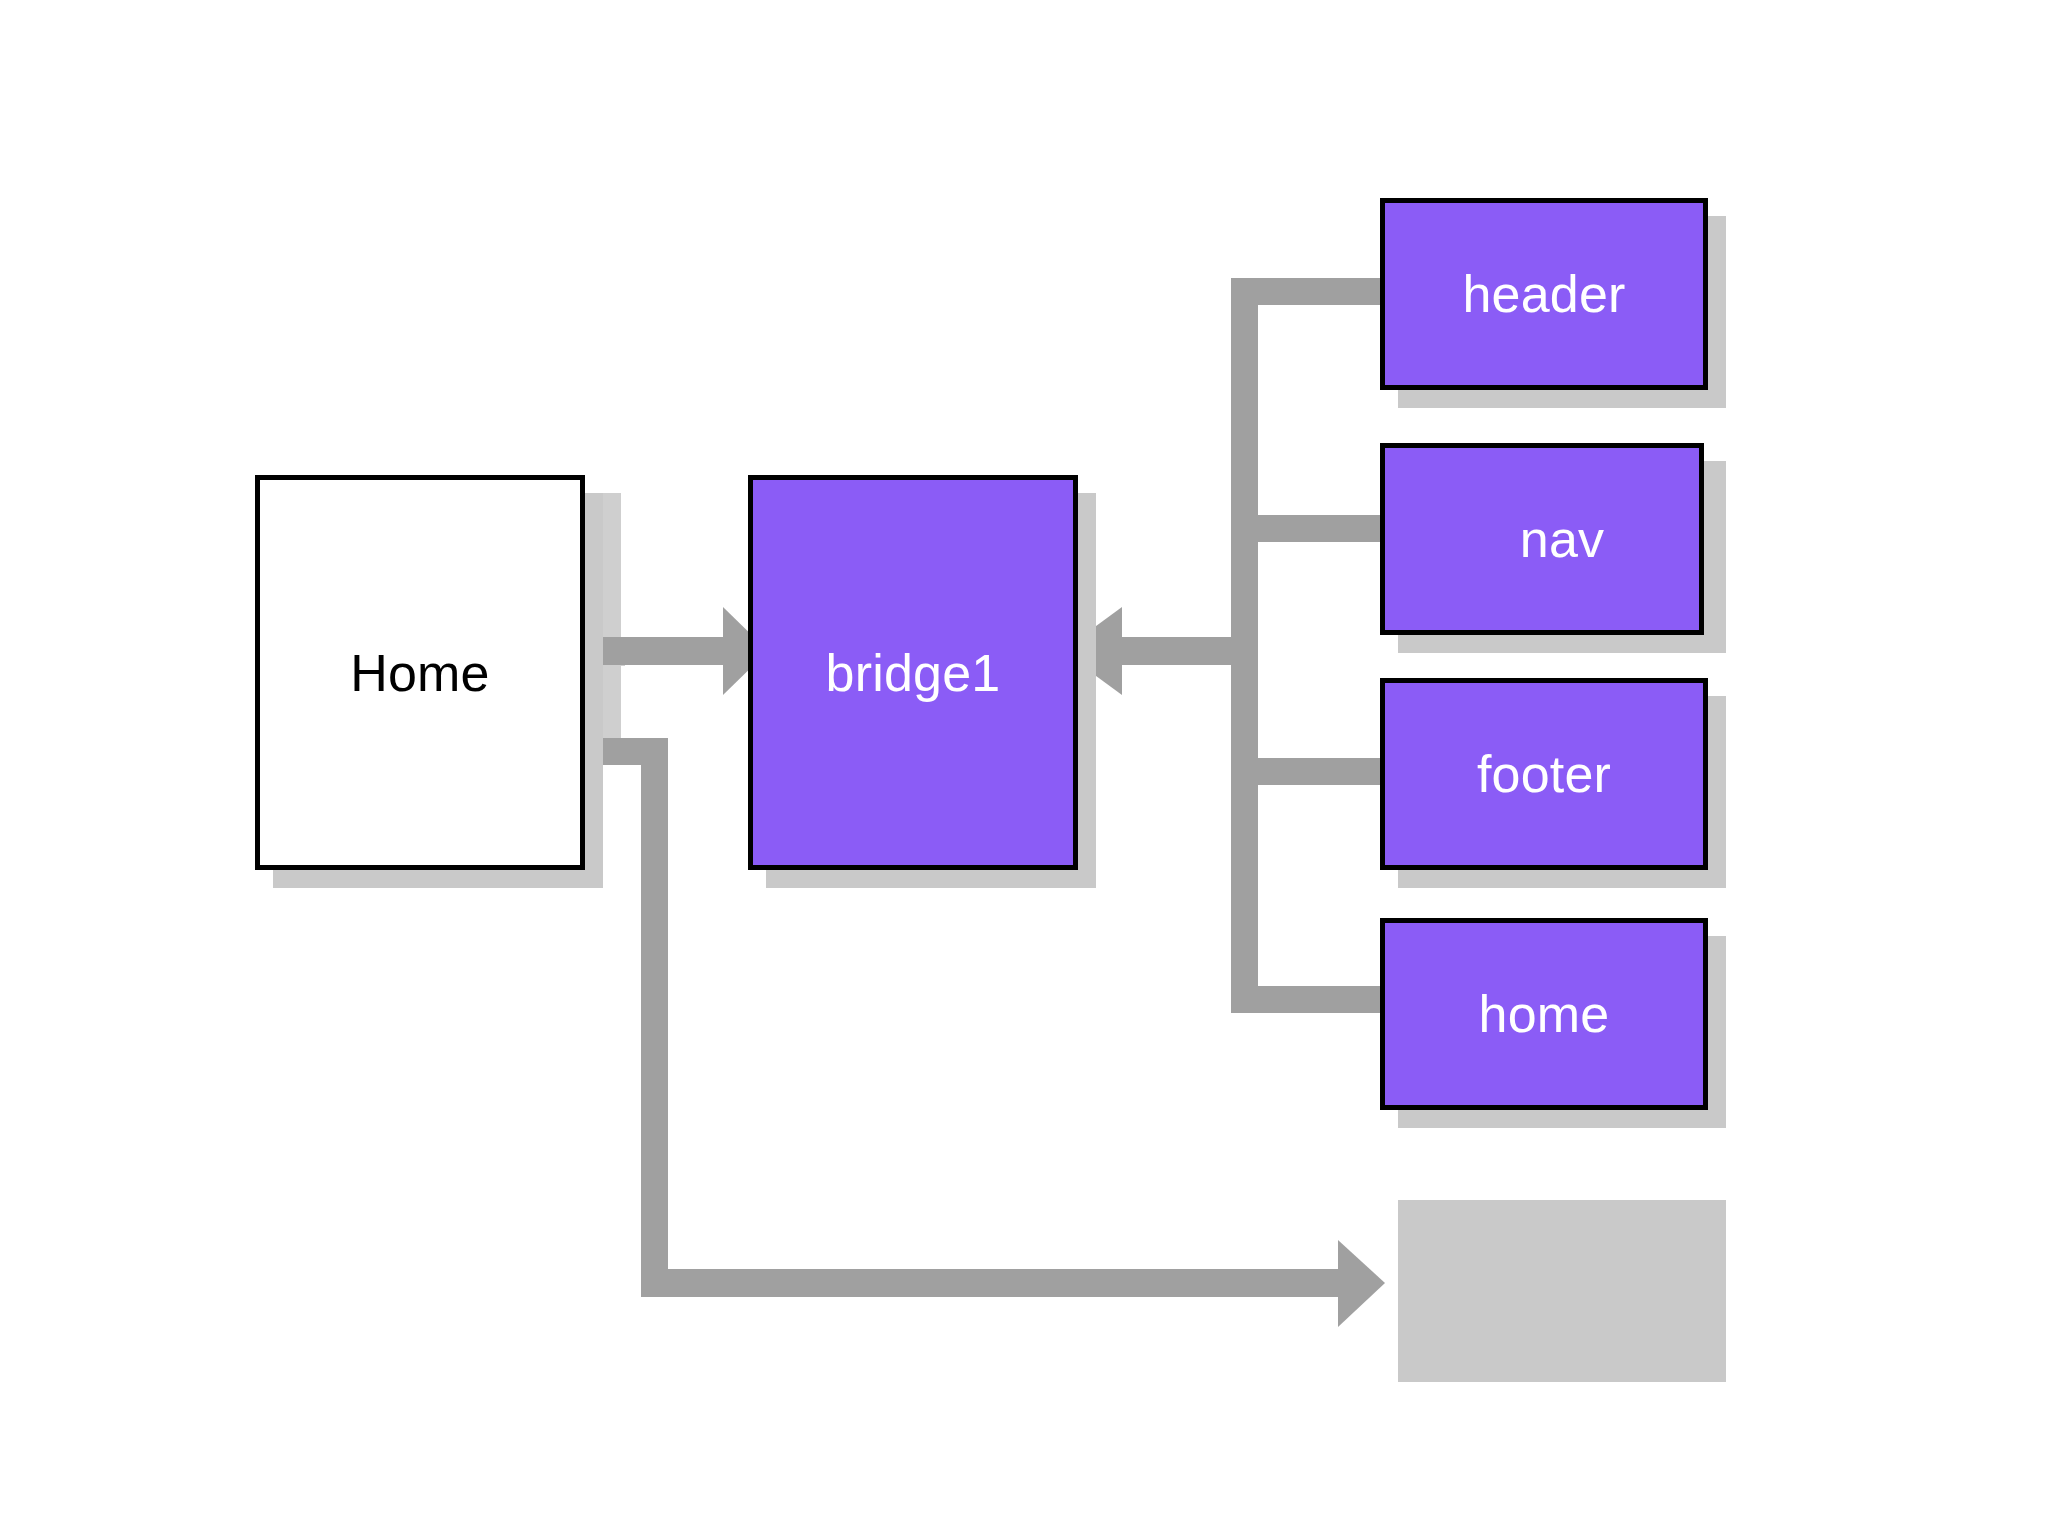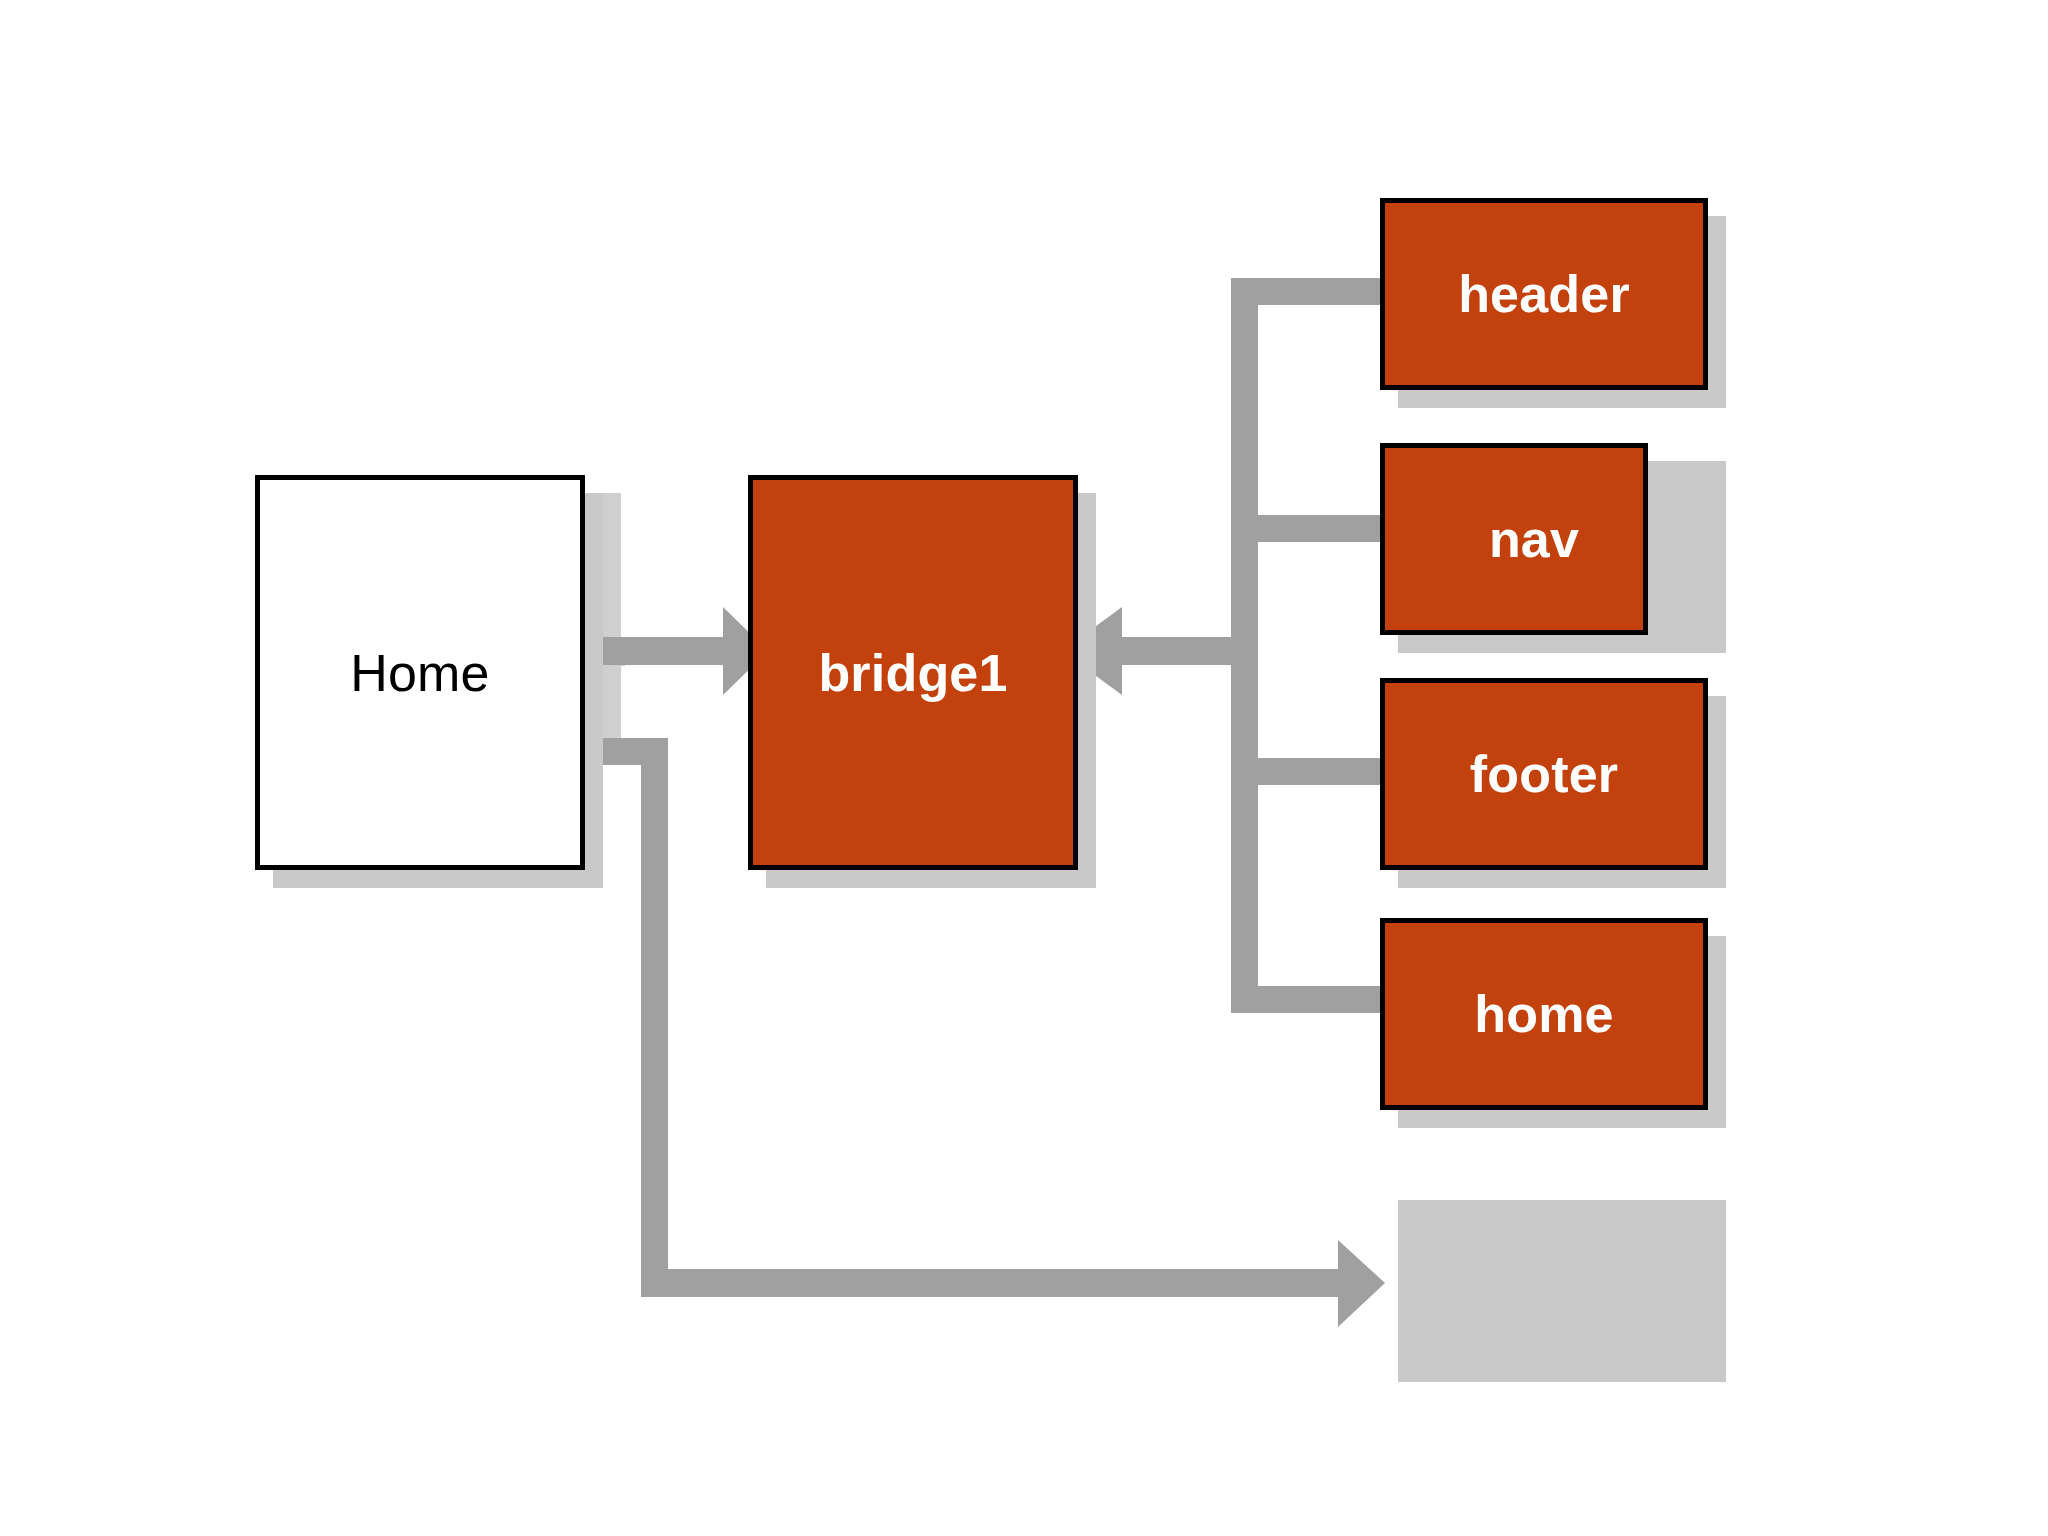--- a/index.html
+++ b/index.html
@@ -33,22 +33,21 @@
     justify-content: center;
     z-index: 3;
   }
   .node .label {
     font-size: 52px;
     line-height: 1;
     letter-spacing: 0.2px;
     white-space: nowrap;
   }
   .node-blue {
-    background: #c2410c;
-    font-weight: bold;
+    background: #8b5cf6;
   }
   .node-blue .label {
     color: #ffffff;
   }
   .node-white {
     background: #ffffff;
   }
   .node-white .label {
     color: #000000;
   }
@@ -108,21 +107,21 @@
   </div>
 
   <div class="node node-blue" style="left:748px; top:475px; width:330px; height:395px;">
     <span class="label">bridge1</span>
   </div>
 
   <div class="node node-blue" style="left:1380px; top:198px; width:328px; height:192px;">
     <span class="label">header</span>
   </div>
 
-  <div class="node node-blue" style="left:1380px; top:443px; width:268px; height:192px;padding-left:40px;">
+  <div class="node node-blue" style="left:1380px; top:443px; width:324px; height:192px;padding-left:40px;">
     <span class="label">nav</span>
   </div>
 
   <div class="node node-blue" style="left:1380px; top:678px; width:328px; height:192px;text-align:center;">
     <span class="label">footer</span>
   </div>
 
   <div class="node node-blue" style="left:1380px; top:918px; width:328px; height:192px;">
     <span class="label">home</span>
   </div>

